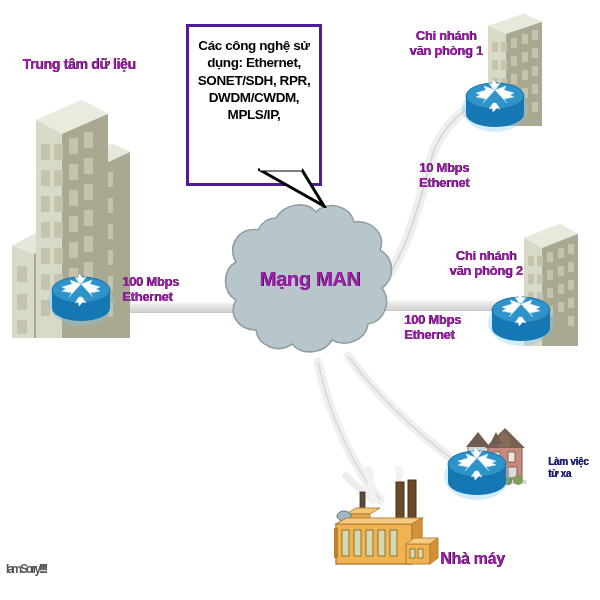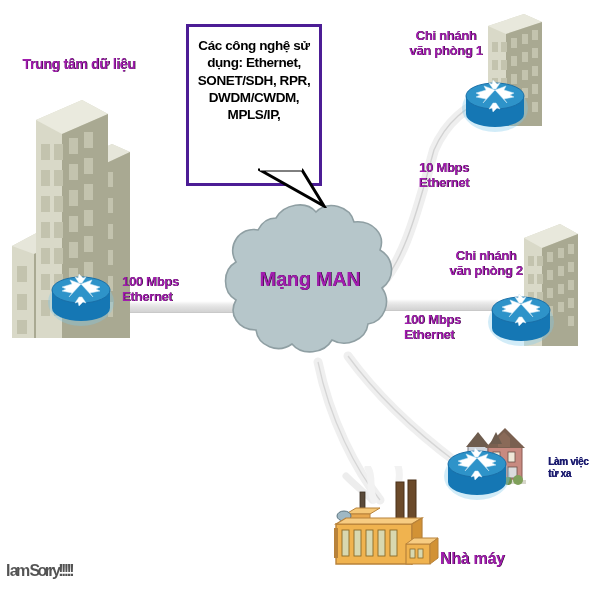--- a/index.html
+++ b/index.html
@@ -87,21 +87,21 @@
   #factory      { left: 322px; top: 466px; width: 118px; height: 110px; }
 
   
   #watermark {
     left: 6px; bottom: 22px; width: 130px; height: 16px;
     opacity: 0.75;
   }
   #watermark-text {
     position: absolute; left: 0; top: 0;
     font-family: "Liberation Sans", sans-serif;
-    font-size: 16px; font-weight: bold;
+    font-size: 12px; font-weight: bold;
     color: #1a1a1a;
     letter-spacing: -2.6px;
     white-space: nowrap;
     filter: blur(0.35px);
   }
 </style>
 </head>
 <body>
 
 <div id="canvas">

